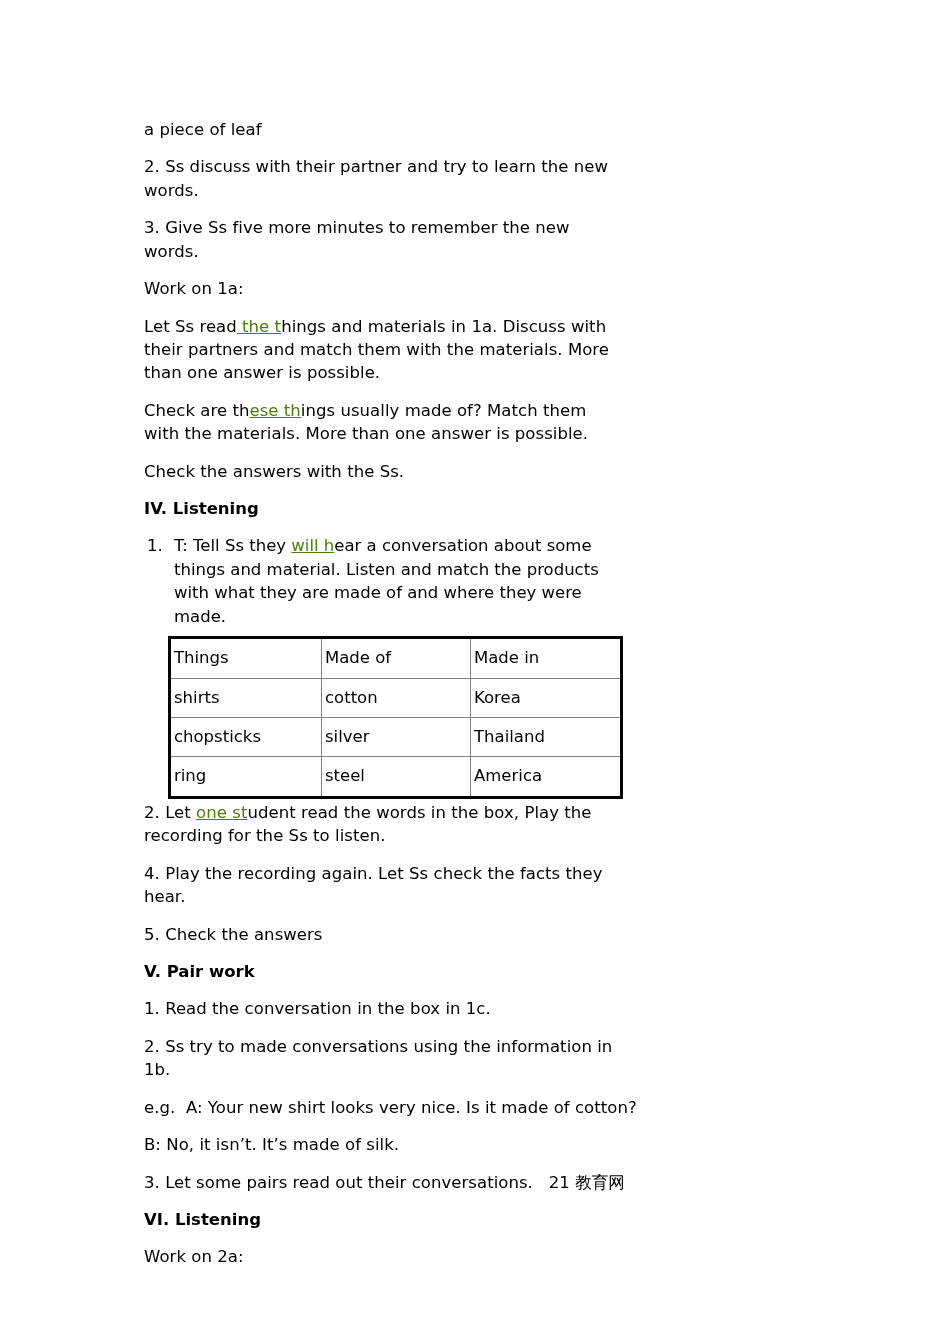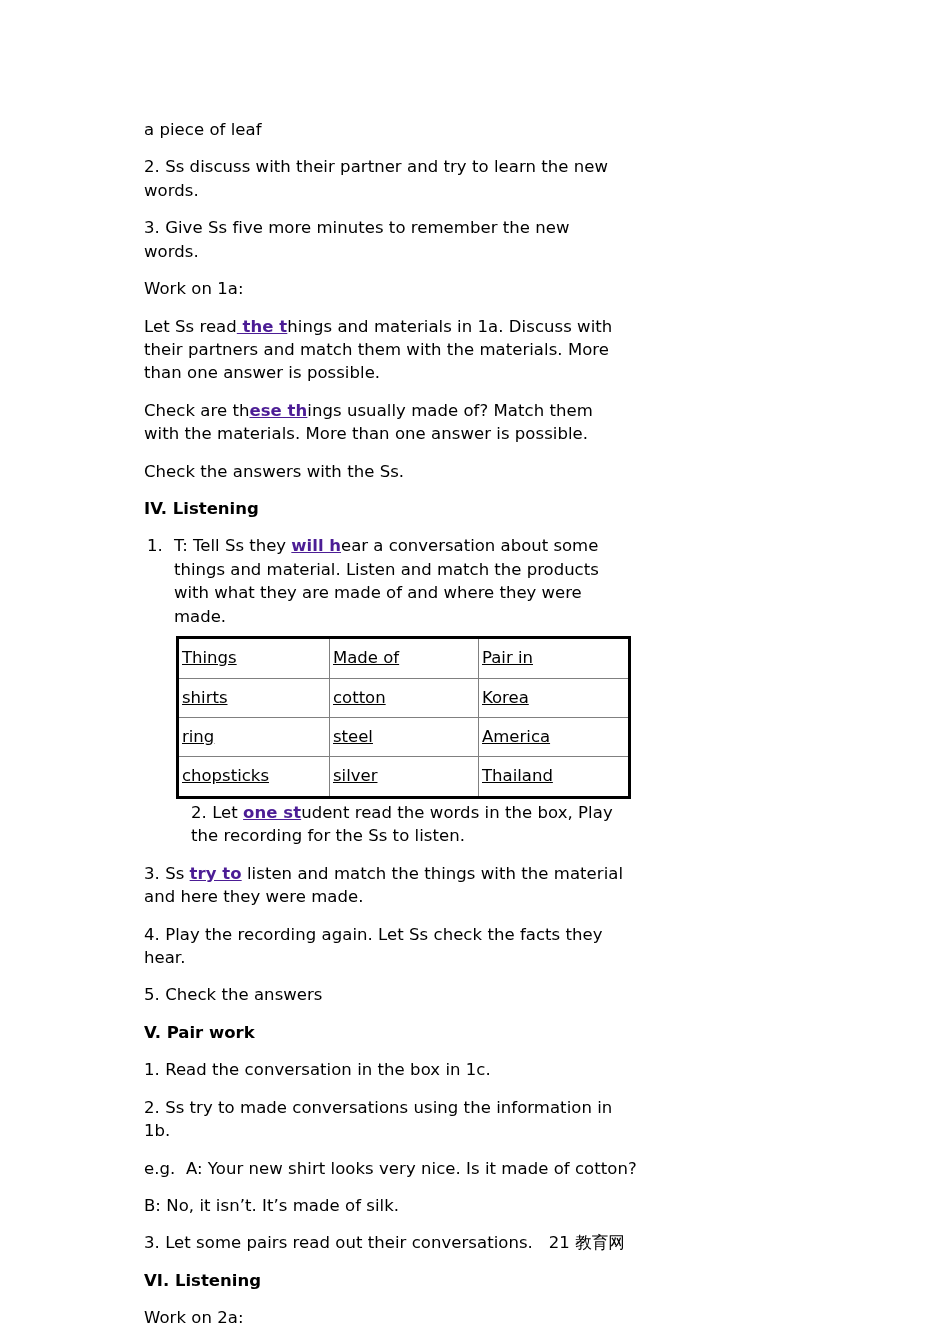--- a/index.html
+++ b/index.html
@@ -27,60 +27,58 @@
     line-height: 1.42;
     letter-spacing: 0.05px;
   }
   .heading {
     font-weight: bold;
     margin: 12px 0 14px 0;
     font-size: 16.5px;
     line-height: 1.42;
   }
   .lnk {
-    color: #4c1d95;
+    color: #4d7c0f;
     text-decoration: underline;
-    font-weight: bold;
   }
   
   .numitem {
     position: relative;
     padding-left: 30px;
     margin: 0 0 8px 0;
     font-size: 16.5px;
     line-height: 1.42;
   }
   .numitem .marker {
     position: absolute;
     left: 3px;
     top: 0;
   }
   
   .tbl-wrap {
-    margin: 0 0 2px 32px;
-    text-decoration: underline;
+    margin: 0 0 2px 24px;
   }
   table.things-table {
     border-collapse: collapse;
     border: 3px solid #000000;
     table-layout: fixed;
     width: 452px;
   }
   table.things-table td {
     border: 1px solid #808080;
     font-size: 16.5px;
     line-height: 1.42;
     padding: 7px 0 8px 3px;
     vertical-align: top;
     height: 22px;
   }
   table.things-table col.c1 { width: 152px; }
   table.things-table col.c2 { width: 149px; }
   table.things-table col.c3 { width: 151px; }
-  .after-table { margin-top: 2px; margin-left: 47px; }
+  .after-table { margin-top: 2px; }
   .watermark-sp { white-space: pre; }
   .cjk { font-family: "DejaVu Sans", "Liberation Sans", sans-serif; text-align: right; }
 </style>
 </head>
 <body>
 
 <div class="page">
 
   <p>a piece of leaf</p>
   <p>2. Ss discuss with their partner and try to learn the new words.</p>
@@ -107,48 +105,45 @@
     <table class="things-table">
       <colgroup>
           <col class="c1">
           <col class="c2">
           <col class="c3">
         </colgroup>
       <tbody>
         <tr>
           <td>Things</td>
           <td>Made of</td>
-          <td>Pair in</td>
+          <td>Made in</td>
         </tr>
         <tr>
           <td>shirts</td>
           <td>cotton</td>
           <td>Korea</td>
         </tr>
         <tr>
+          <td>chopsticks</td>
+          <td>silver</td>
+          <td>Thailand</td>
+        </tr>
+        <tr>
           <td>ring</td>
           <td>steel</td>
           <td>America</td>
-        </tr>
-        <tr>
-          <td>chopsticks</td>
-          <td>silver</td>
-          <td>Thailand</td>
         </tr>
       </tbody>
     </table>
   </div>
 
   <p class="after-table">
     <span>2. Let </span><span class="lnk">one st</span><span>udent read the words in the box, Play the recording for the Ss to listen.</span>
   </p>
 
-  <p>
-    <span>3. Ss </span><span class="lnk">try to</span><span> listen and match the things with the material and here they were made.</span>
-  </p>
 
   <p>4. Play the recording again. Let Ss check the facts they hear.</p>
   <p>5. Check the answers</p>
 
   <div class="heading">V. Pair work</div>
 
   <p>1. Read the conversation in the box in 1c.</p>
   <p>2. Ss try to made conversations using the information in 1b.</p>
   <p class="watermark-sp">e.g.  A: Your new shirt looks very nice. Is it made of cotton?</p>
   <p>B: No, it isn’t. It’s made of silk.</p>

